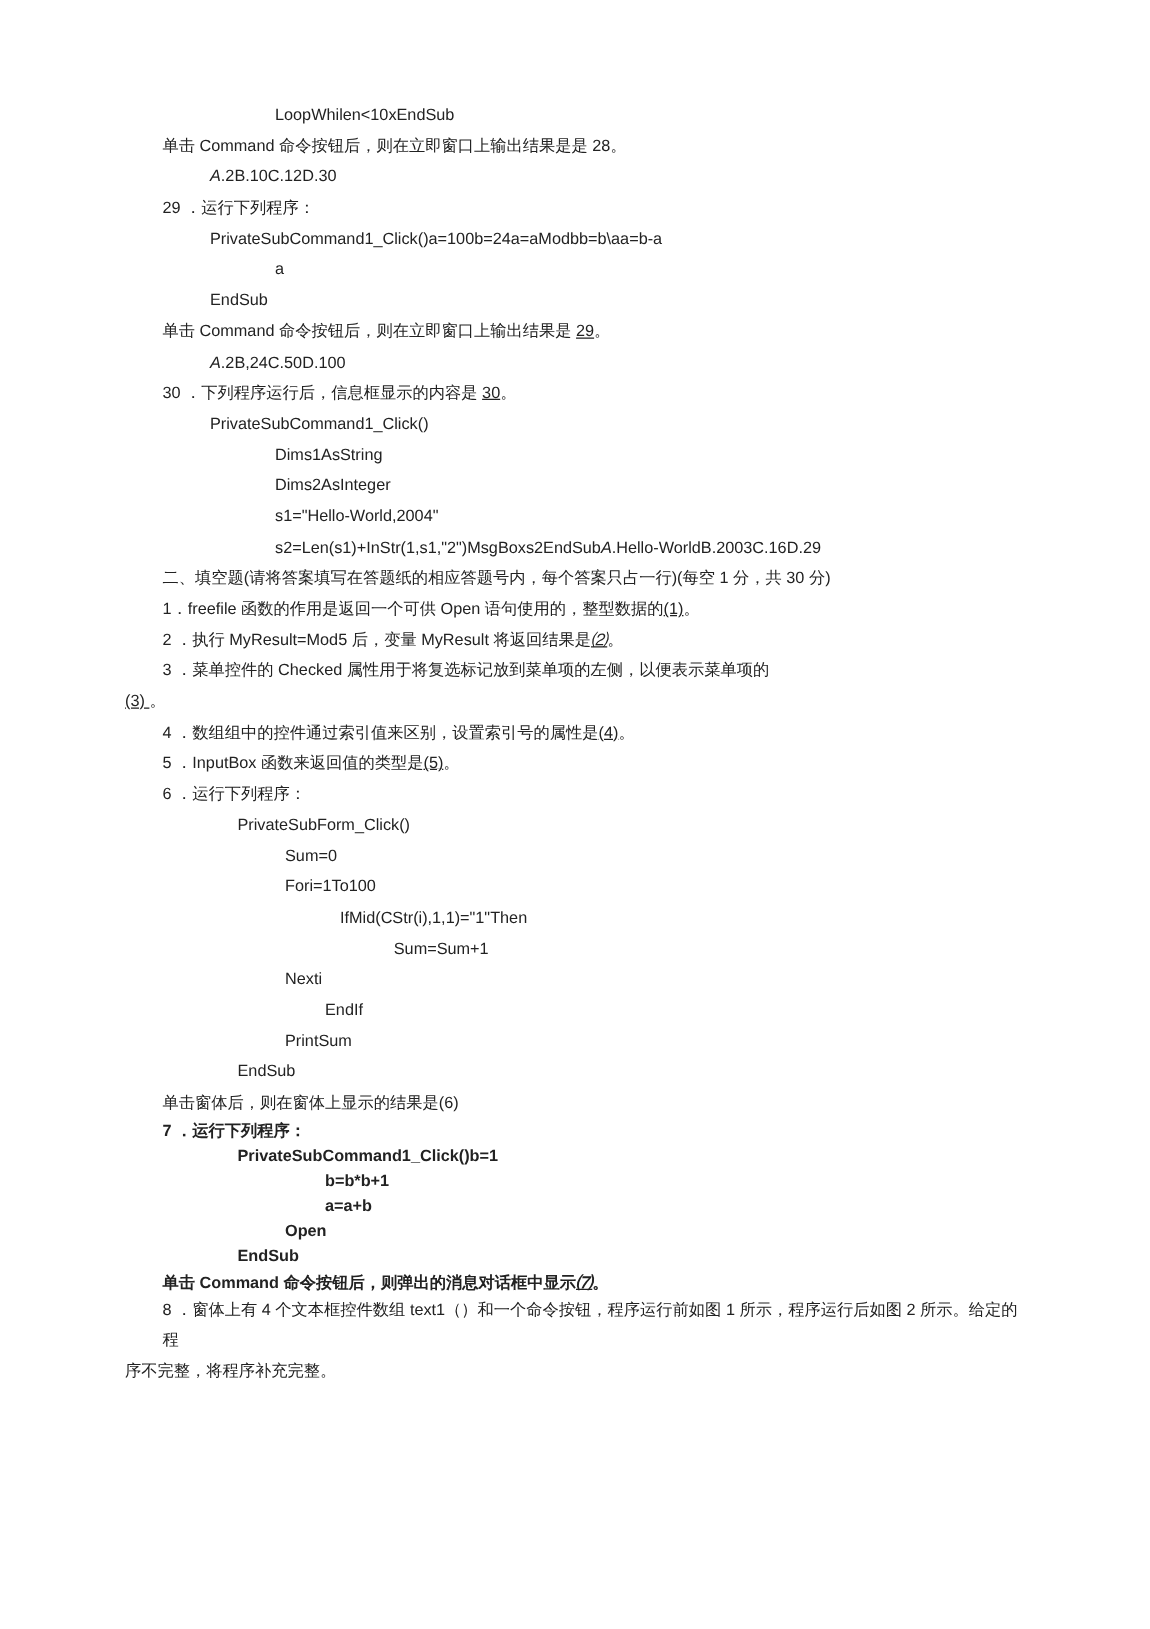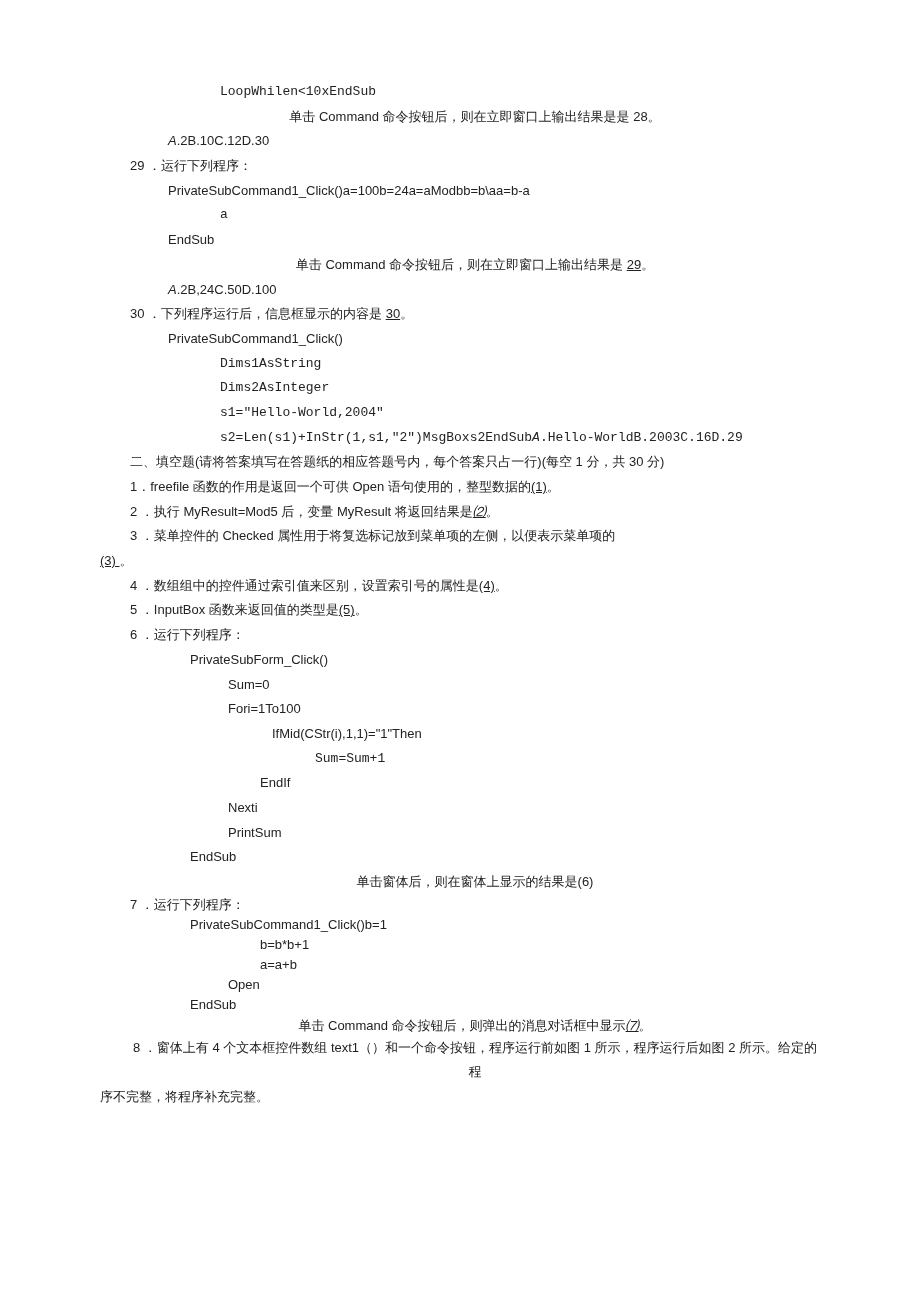--- a/index.html
+++ b/index.html
@@ -8,28 +8,28 @@
     min-height:1303px;
     box-sizing:border-box;
     padding:80px 100px 80px 100px;
     font-family:"Microsoft YaHei","Helvetica Neue",Arial,sans-serif;
     font-size:13px;
     line-height:1.9;
     color:#222;
   }
   .indent1{padding-left:68px;}
   .indent1b{padding-left:90px;}
-  .indent2{padding-left:120px;font-family:Liberation Mono, monospace;}
+  .indent2{padding-left:120px;}
   .indent2b{padding-left:128px;}
   .indent3{padding-left:160px;}
   .indent3b{padding-left:172px;}
-  .indent4{padding-left:215px;font-family:Liberation Mono, monospace;}
+  .indent4{padding-left:215px;}
   .num{padding-left:30px;}
-  .para{padding-left:30px;text-align:center;}
-  .tight{line-height:1.55;}
+  .para{padding-left:30px;}
+  .tight{line-height:1.55;font-weight:bold;}
   .u{text-decoration:underline;}
   .it{font-style:italic;}
   .sec{padding-left:30px;margin-top:18px;margin-bottom:18px;}
   .noidt{padding-left:0;}
   .blk{margin:0;}
 </style>
 </head>
 <body>
 
 <div class="page">
@@ -78,22 +78,22 @@
   <p class="blk num">
     <span>5 ．InputBox 函数来返回值的类型是</span><span class="u">(5)</span><span>。</span>
   </p>
 
   <p class="blk num">6 ．运行下列程序：</p>
   <p class="blk indent1b">PrivateSubForm_Click()</p>
   <p class="blk indent2b">Sum=0</p>
   <p class="blk indent2b">Fori=1To100</p>
   <p class="blk indent3b">IfMid(CStr(i),1,1)="1"Then</p>
   <p class="blk indent4">Sum=Sum+1</p>
+  <p class="blk indent2b">Nexti</p>
   <p class="blk indent3">EndIf</p>
-  <p class="blk indent2b">Nexti</p>
   <p class="blk indent2b">PrintSum</p>
   <p class="blk indent1b">EndSub</p>
   <p class="blk para">单击窗体后，则在窗体上显示的结果是(6)</p>
 
   <p class="blk num tight">7 ．运行下列程序：</p>
   <p class="blk indent1b tight">PrivateSubCommand1_Click()b=1</p>
   <p class="blk indent3 tight">b=b*b+1</p>
   <p class="blk indent3 tight">a=a+b</p>
   <p class="blk indent2b tight">Open</p>
   <p class="blk indent1b tight">EndSub</p>

